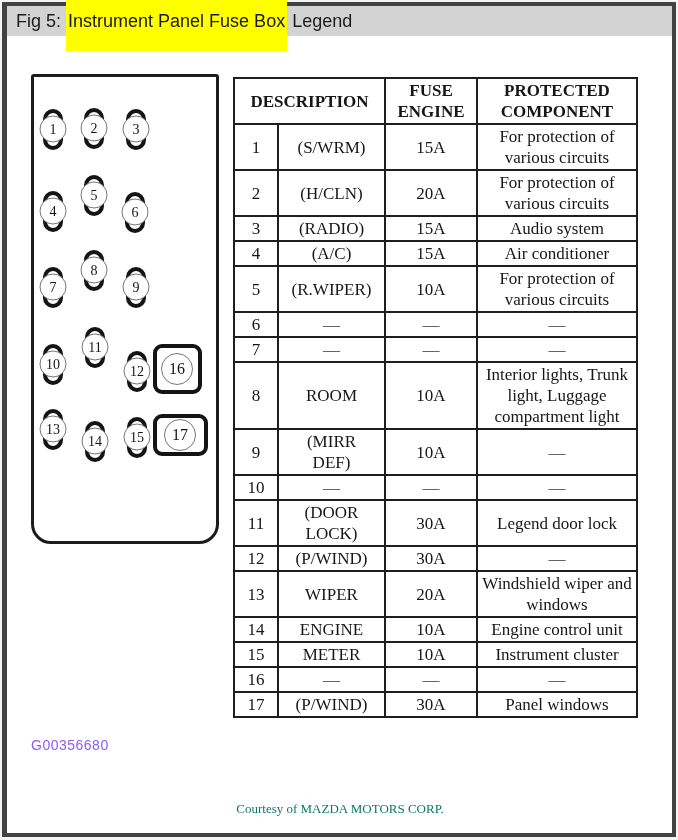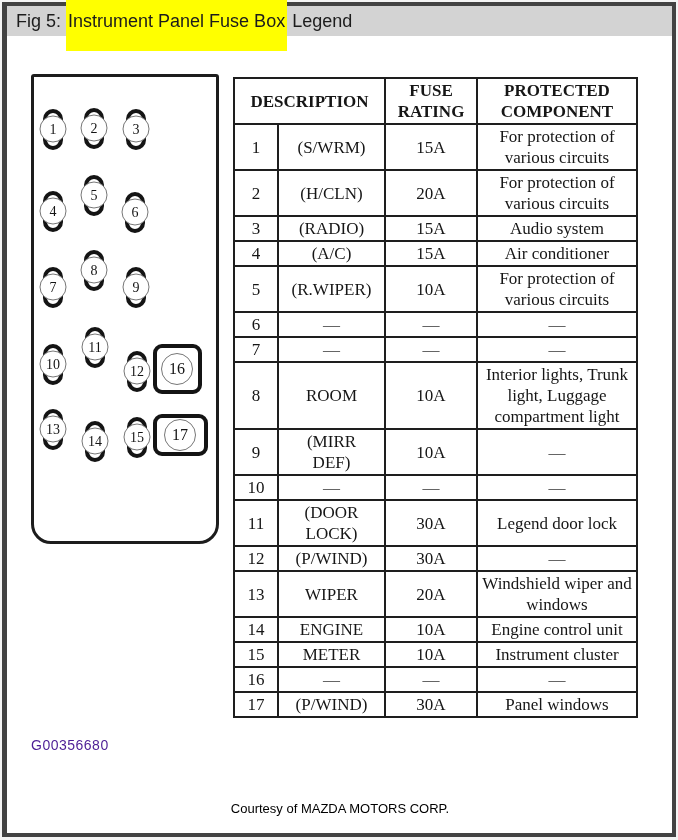--- a/index.html
+++ b/index.html
@@ -55,25 +55,25 @@
     border:2px solid #1e1e1e; padding:1px 4px; line-height:21px;
     vertical-align:middle; text-align:center; overflow:hidden;
   }
   table.fuse-table th{ font-weight:bold; }
   td.c-desc{ white-space:pre-line; }
   td.c-comp{ text-align:left; padding-left:7px; }
   td.dash{ text-align:center; color:#4a4a4a; }
   
   .gcode{
     position:absolute; left:24px; top:731px;
-    font-size:14px; color:#4c1d95; letter-spacing:0.5px;
+    font-size:14px; color:#8b5cf6; letter-spacing:0.5px;
   }
   .courtesy{
     position:absolute; left:1px; right:0; top:795px; text-align:center;
-    font-size:13px; color:#000000;
+    font-size:13px; color:#0f766e;font-family:Liberation Serif, serif;
   }
 </style>
 </head>
 <body>
 
 <div class="screen">
   <div class="frame">
     <div class="content">
 
       <div class="titlebar"><span>Fig 5: </span><mark>Instrument Panel Fuse Box</mark><span> Legend</span></div>
@@ -85,21 +85,21 @@
         <colgroup>
             <col style="width:44px">
             <col style="width:107px">
             <col style="width:92px">
             <col style="width:160px">
           </colgroup>
         <thead>
           <tr>
             <th colspan="2">DESCRIPTION</th>
             <th class="c-desc" style="white-space:pre-line">FUSE
-RATING</th>
+ENGINE</th>
             <th class="c-desc" style="white-space:pre-line">PROTECTED
 COMPONENT</th>
           </tr>
         </thead>
         <tbody id="table-body">
   <tr>
     <td class="c-num">1</td>
     <td class="c-desc">(S/WRM)</td>
     <td class="c-rating">15A</td>
     <td class="c-comp">For protection of various circuits</td>

